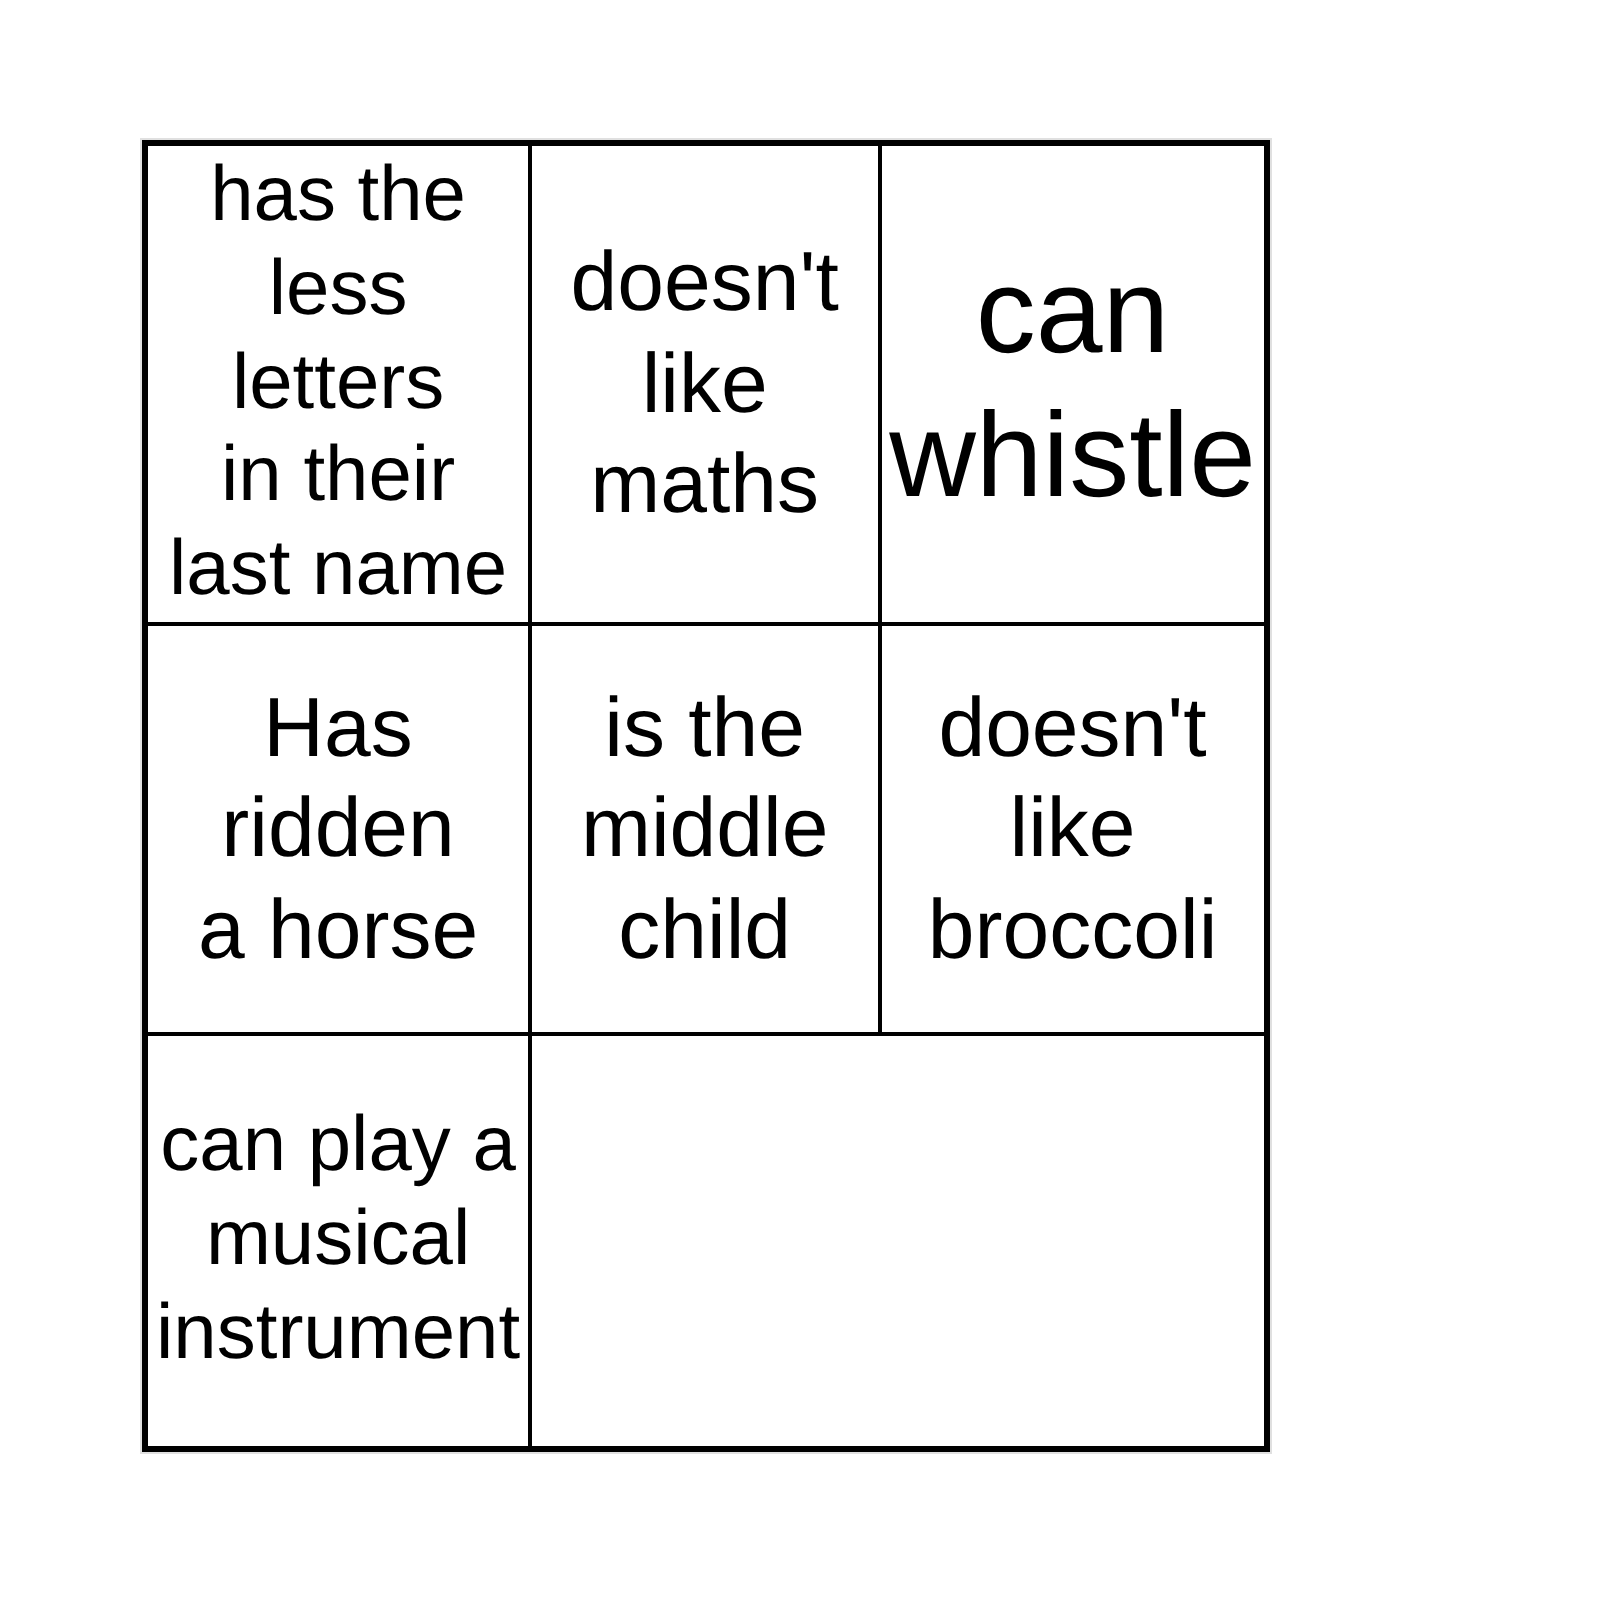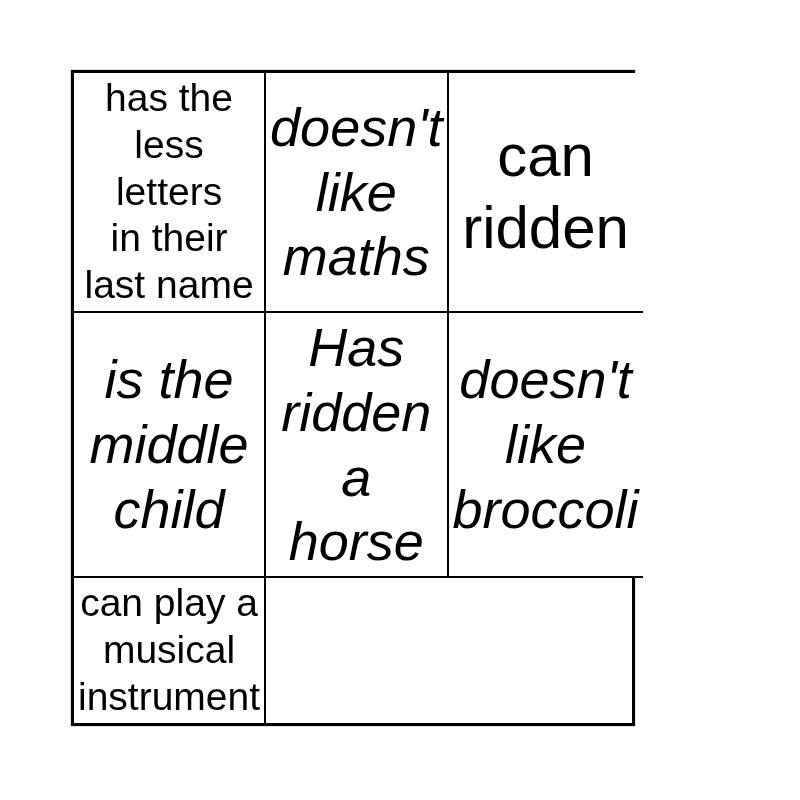--- a/index.html
+++ b/index.html
@@ -42,21 +42,21 @@
     background: var(--card-bg, #ffffff);
     cursor: pointer;
   }
   .cell:nth-child(3n) { border-right: none; }
   .cell:nth-child(n+7) { border-bottom: none; justify-content: flex-end; }
   .cell-text {
     white-space: pre-line;
     font-weight: 400;
   }
   .fs-s  { font-size: 39px; }
-  .fs-l  { font-size: 54px; font-style: italic; }
+  .fs-l  { font-size: 42px; }
   .fs-xl { font-size: 60px; }
 </style>
 </head>
 <body>
 
 <div class="bingo-card">
 
   <div class="cell">
     <span class="cell-text fs-s">has the
 less letters
@@ -65,33 +65,33 @@
   </div>
 
   <div class="cell">
     <span class="cell-text fs-l">doesn't
 like
 maths</span>
   </div>
 
   <div class="cell">
     <span class="cell-text fs-xl">can
-ridden</span>
+whistle</span>
+  </div>
+
+  <div class="cell">
+    <span class="cell-text fs-l">Has
+ridden
+a horse</span>
   </div>
 
   <div class="cell">
     <span class="cell-text fs-l">is the
 middle
 child</span>
-  </div>
-
-  <div class="cell">
-    <span class="cell-text fs-l">Has
-ridden
-a horse</span>
   </div>
 
   <div class="cell">
     <span class="cell-text fs-l">doesn't
 like
 broccoli</span>
   </div>
 
   <div class="cell">
     <span class="cell-text fs-s">can play a

